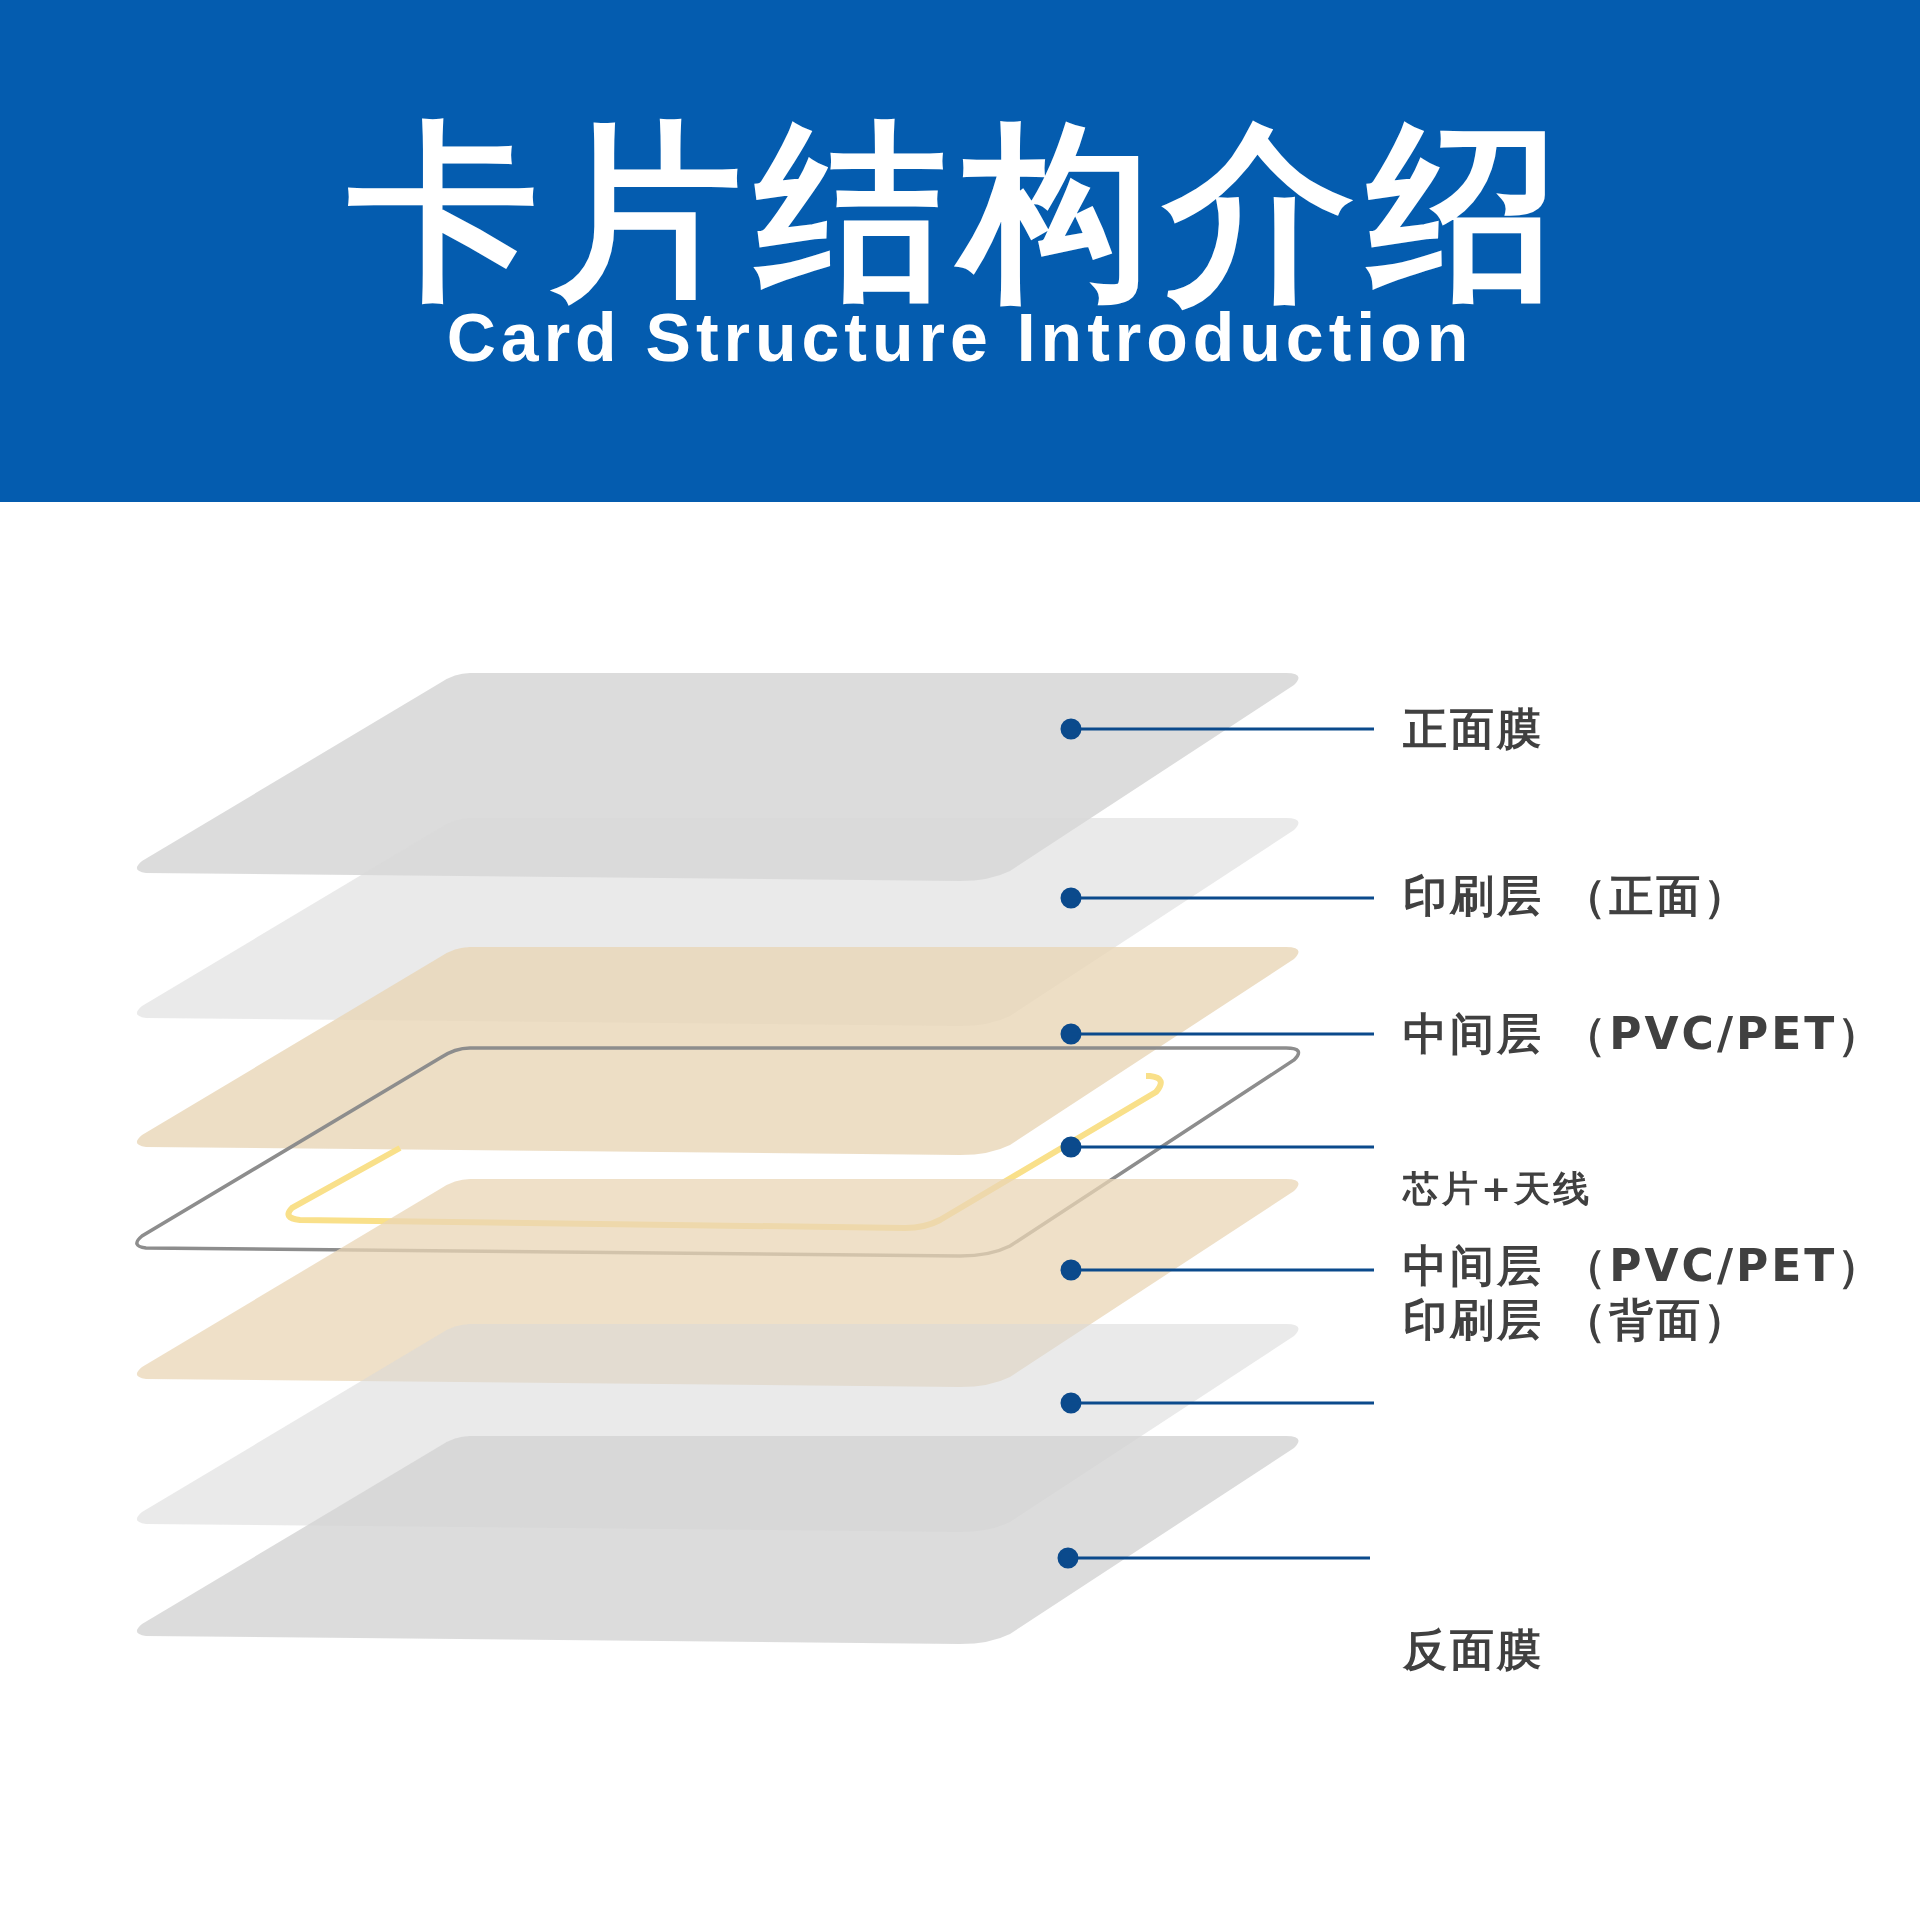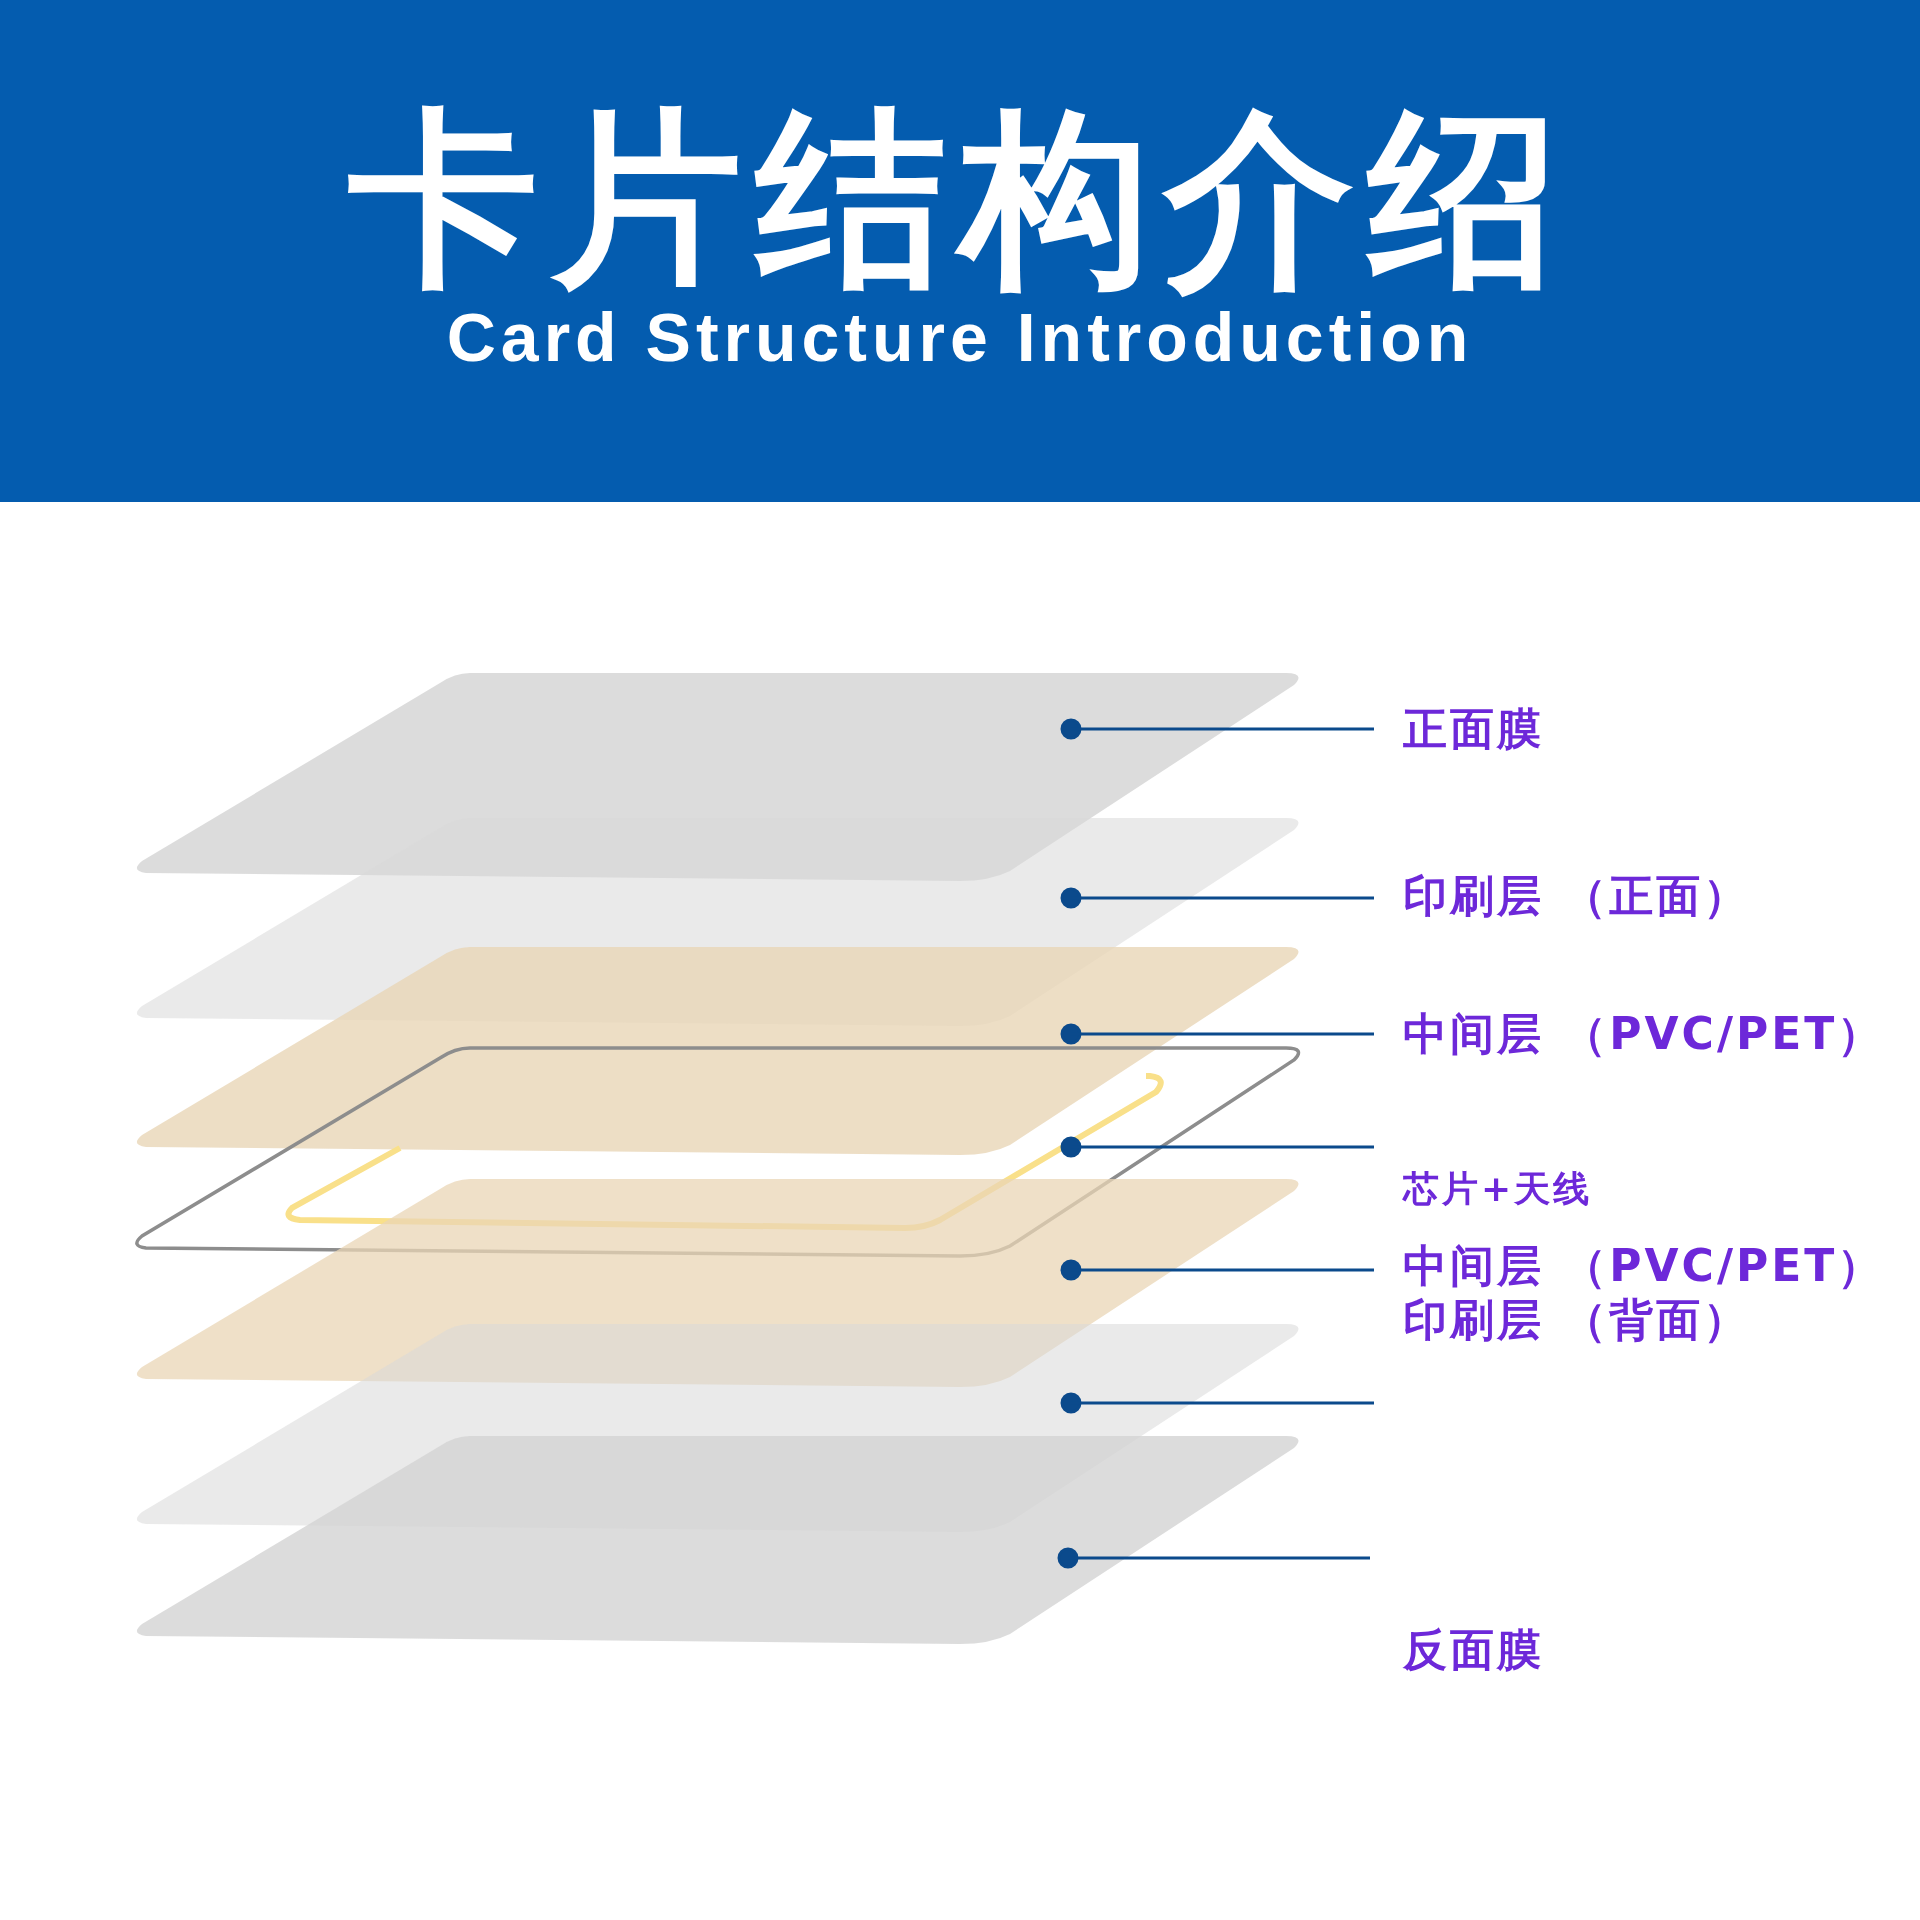--- a/index.html
+++ b/index.html
@@ -1,21 +1,21 @@
 <!DOCTYPE html>
 <html><head>
 <meta charset="utf-8">
 <style>
   html,body{margin:0;padding:0;}
   body{width:1920px;height:1920px;background:#fff;position:relative;overflow:hidden;font-family:"DejaVu Sans",sans-serif;}
   .banner{position:absolute;left:0;top:0;width:1920px;height:502px;background:#045caf;}
-  .title-cn{position:absolute;left:0;width:1920px;top:100px;text-align:center;color:#fff;font-size:190px;font-weight:bold;letter-spacing:14px;line-height:200px;}
+  .title-cn{position:absolute;left:0;width:1920px;top:113px;text-align:center;color:#fff;font-size:190px;font-weight:bold;letter-spacing:14px;line-height:200px;}
   .title-en{position:absolute;left:0;width:1920px;top:298px;text-align:center;color:#fff;font-size:68px;font-weight:bold;letter-spacing:5px;font-family:"Liberation Sans",sans-serif;}
   svg.diagram{position:absolute;left:0;top:0;}
-  .label{position:absolute;left:1403px;color:#6d28d9;font-size:44px;font-weight:bold;letter-spacing:3px;line-height:50px;transform:translateY(-25px);white-space:nowrap;}
+  .label{position:absolute;left:1403px;color:#404040;font-size:44px;font-weight:bold;letter-spacing:3px;line-height:50px;transform:translateY(-25px);white-space:nowrap;}
   .label.small{font-size:36px;}
 </style>
 </head>
 <body>
 
 <div class="banner">
   <div class="title-cn">卡片结构介绍</div>
   <div class="title-en">Card Structure Introduction</div>
 </div>
 

